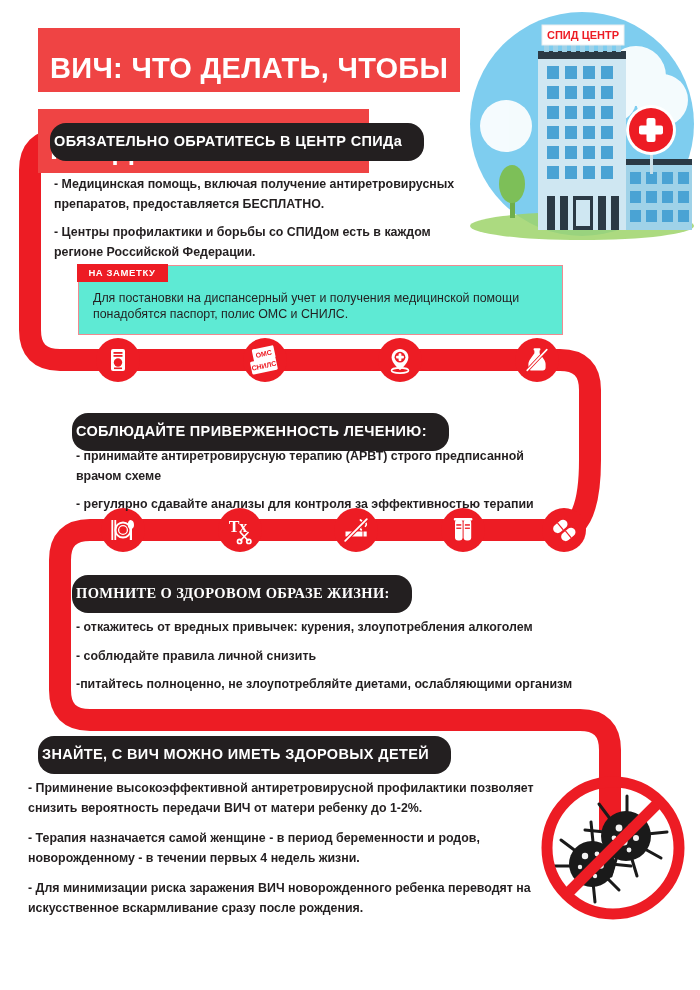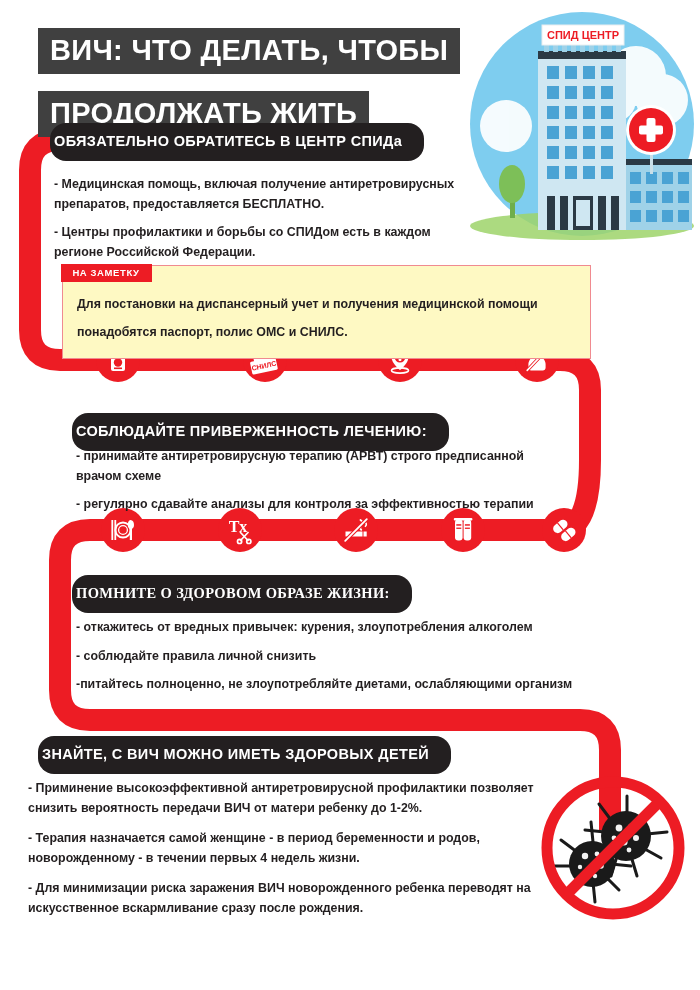--- a/index.html
+++ b/index.html
@@ -40,27 +40,27 @@
 
   
   #title-block {
     position: absolute;
     left: 38px;
     top: 28px;
     z-index: 6;
   }
   .title-line {
     display: block;
-    background: #404040;
+    background: #ef4444;
     color: #ffffff;
     font-size: 29px;
     font-weight: bold;
     letter-spacing: .3px;
     line-height: 39px;
-    padding: 3px 12px 4px 12px;
+    padding: 21px 12px 4px 12px;
     white-space: nowrap;
     width: max-content;
   }
   .title-line.line2 { margin-top: 17px; }
 
   
   .heading-pill {
     position: absolute;
     z-index: 6;
     background: #231f20;
@@ -94,45 +94,45 @@
   #body-1 { left: 54px; top: 175px; width: 420px; }
   #body-2 { left: 76px; top: 447px; width: 492px; }
   #body-3 { left: 76px; top: 618px; width: 510px; }
   #body-4 { left: 28px; top: 779px; width: 516px; }
   #body-4 p { margin-bottom: 11px; }
 
   
   #note-box {
     position: absolute;
     z-index: 6;
-    left: 62px;
+    left: 78px;
     top: 265px;
-    width: 529px;
+    width: 485px;
     border: 1.6px solid #f08a90;
     box-sizing: border-box;
-    background: #fef9c3;
+    background: #5eead4;
   }
   #note-tag {
     position: absolute;
     left: -1.6px;
     top: -1.6px;
     background: #ed1c24;
     color: #ffffff;
     font-size: 9.5px;
     font-weight: bold;
     letter-spacing: .6px;
     padding: 4px 12px 4px 11px;
     line-height: 1;
   }
   #note-text {
     padding: 24px 14px 12px 14px;
     color: #231f20;
     font-size: 12.4px;
-    line-height: 28px;
-    font-weight: bold;
+    line-height: 16px;
+    font-weight: normal;
   }
   #note-text p { margin: 0; }
 
   
   .icon-badge {
     position: absolute;
     z-index: 5;
     width: 44px;
     height: 44px;
     border-radius: 50%;

